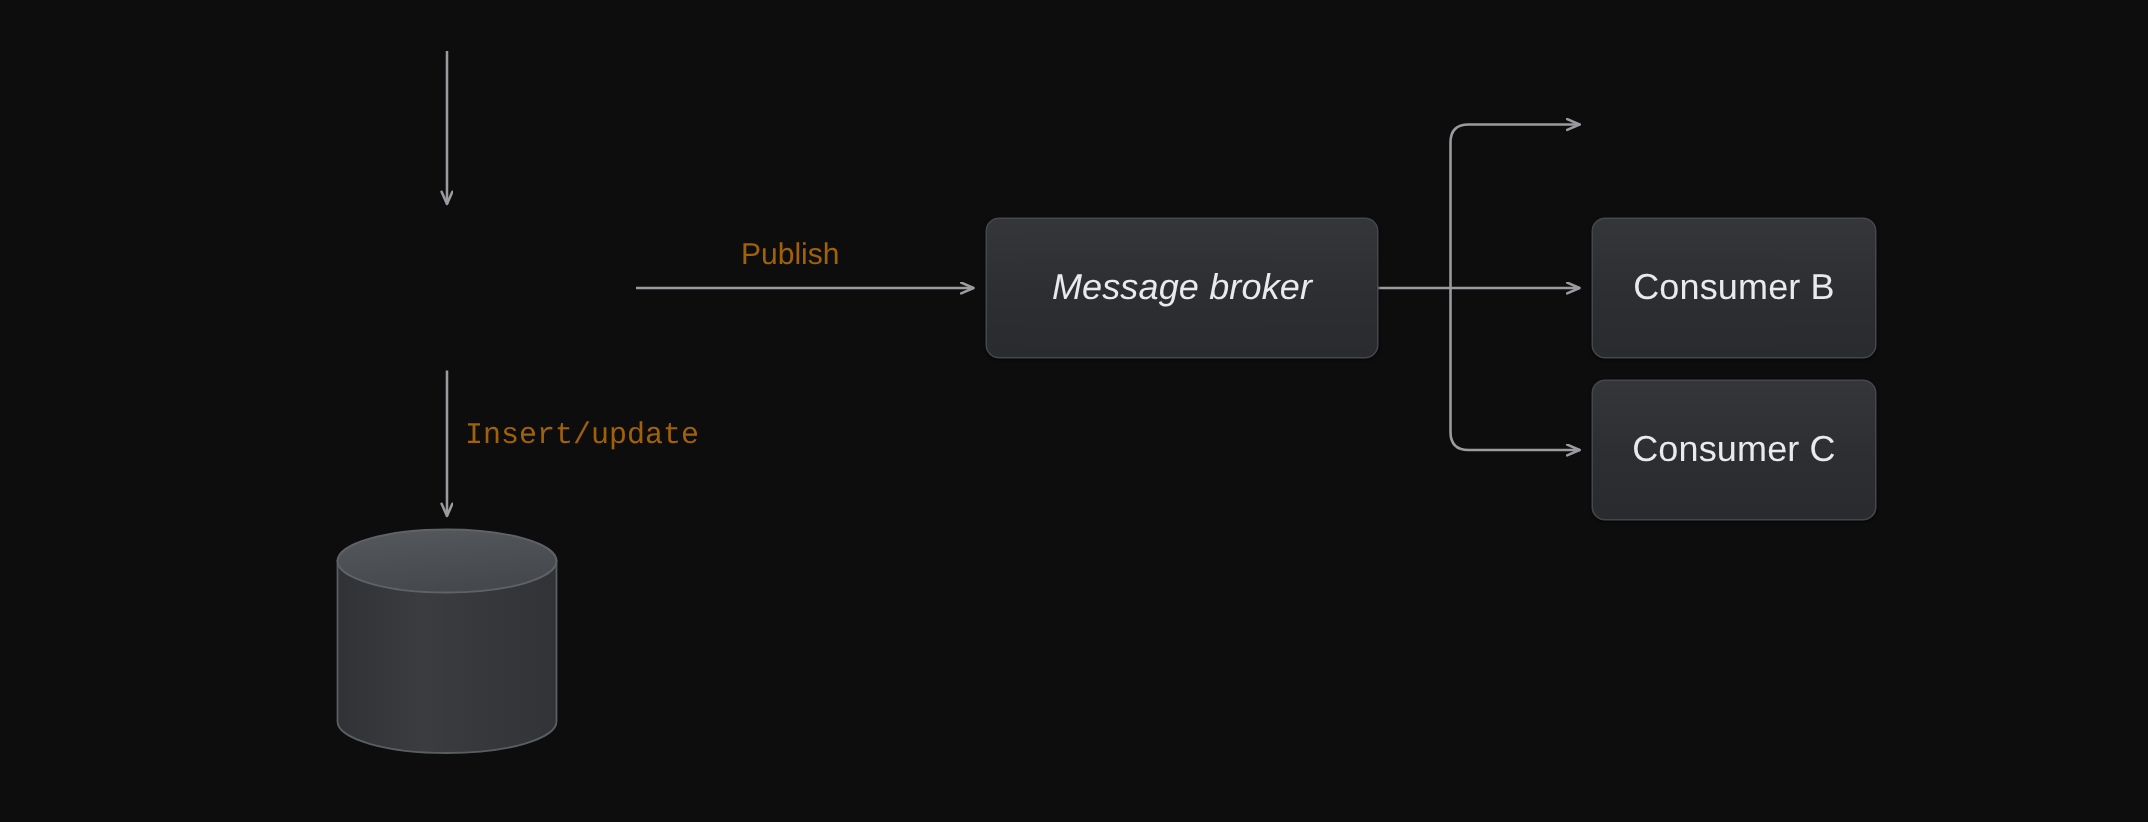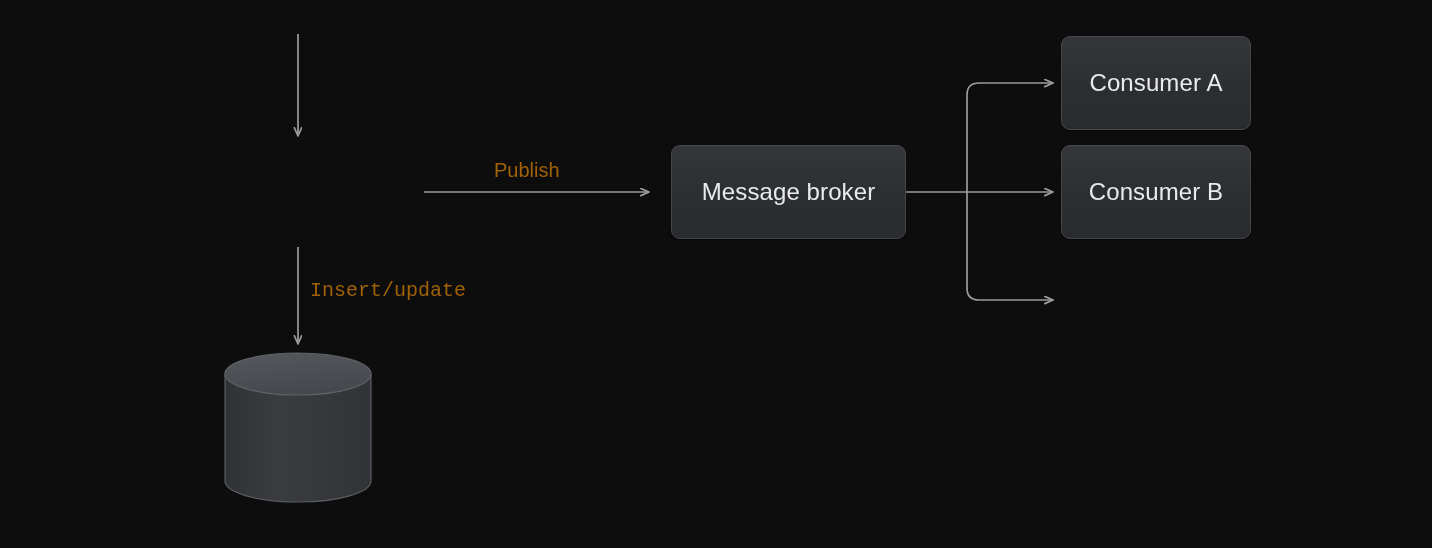--- a/index.html
+++ b/index.html
@@ -37,21 +37,21 @@
     display: flex;
     align-items: center;
     justify-content: center;
     color: #e9eaec;
     font-size: 24px;
     letter-spacing: 0.1px;
     line-height: 1;
     white-space: nowrap;
   }
   #node-backend  { left: 180px; top: 145px; width: 236px; height: 94px; }
-  #node-broker   { left: 671px; top: 145px; width: 235px; height: 94px; }
+  #node-broker   { left: 657px; top: 145px; width: 262px; height: 94px; font-style: italic; }
   #node-consumer-a { left: 1061px; top: 36px;  width: 190px; height: 94px; }
   #node-consumer-b { left: 1061px; top: 145px; width: 190px; height: 94px; }
   #node-consumer-c { left: 1061px; top: 253px; width: 190px; height: 94px; }
 
   .edge-label {
     position: absolute;
     color: #a16207;
     font-size: 20px;
     line-height: 1;
     white-space: nowrap;
@@ -106,28 +106,28 @@
     <g>
       <path d="M967,192 L967,288 Q967,300 979,300 L1053,300" fill="none" stroke="#9a9c9f" stroke-width="1.7" stroke-linecap="round" marker-end="url(#arrowhead)"></path>
     </g>
   </svg>
 
 
   <div class="node" id="node-broker">
     <span>Message broker</span>
   </div>
 
-  <div class="node" id="node-consumer-a">
-    <span>Consumer A</span>
-  </div>
 
   <div class="node" id="node-consumer-b">
     <span>Consumer B</span>
   </div>
 
+  <div class="node" id="node-consumer-c">
+    <span>Consumer C</span>
+  </div>
 
   <span class="edge-label" id="label-publish">Publish</span>
 
   <span class="edge-label" id="label-insert">Insert/update</span>
 
   <svg class="database" viewBox="0 0 148 151" width="148" height="151" xmlns="http://www.w3.org/2000/svg">
     <defs>
       <linearGradient id="cylBody" x1="0" y1="0" x2="1" y2="0">
         <stop offset="0%" stop-color="#303235"></stop>
         <stop offset="38%" stop-color="#3a3c40"></stop>

